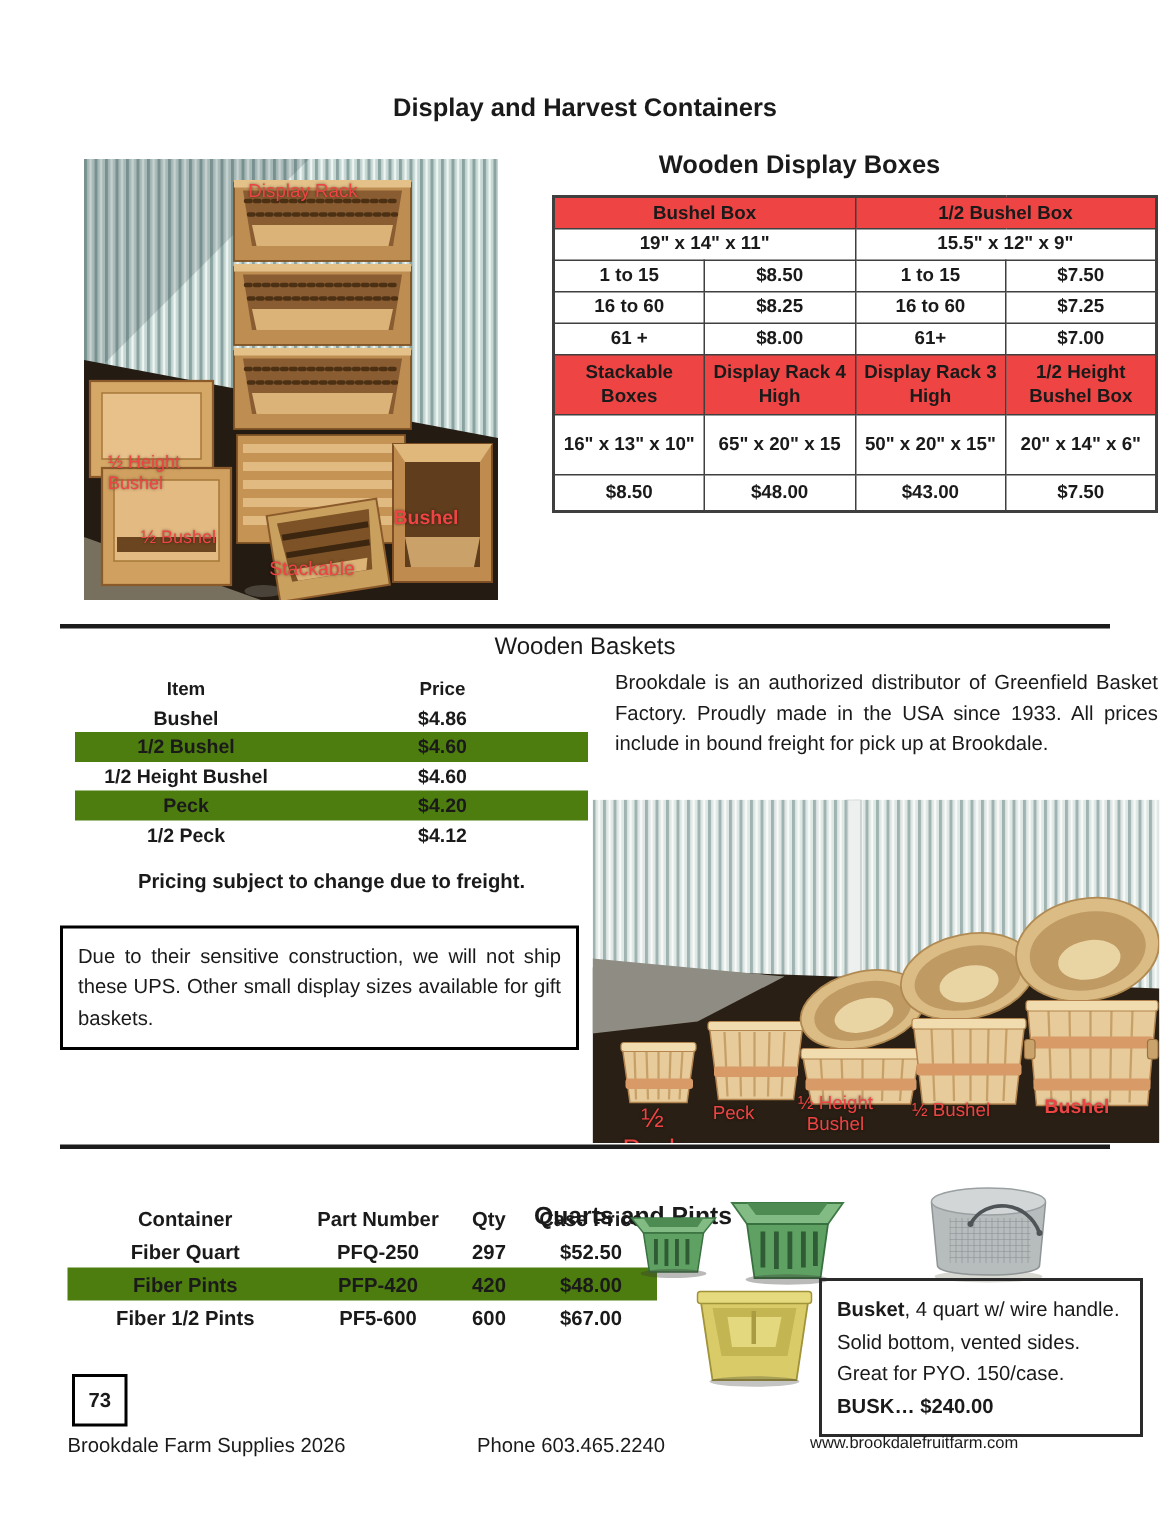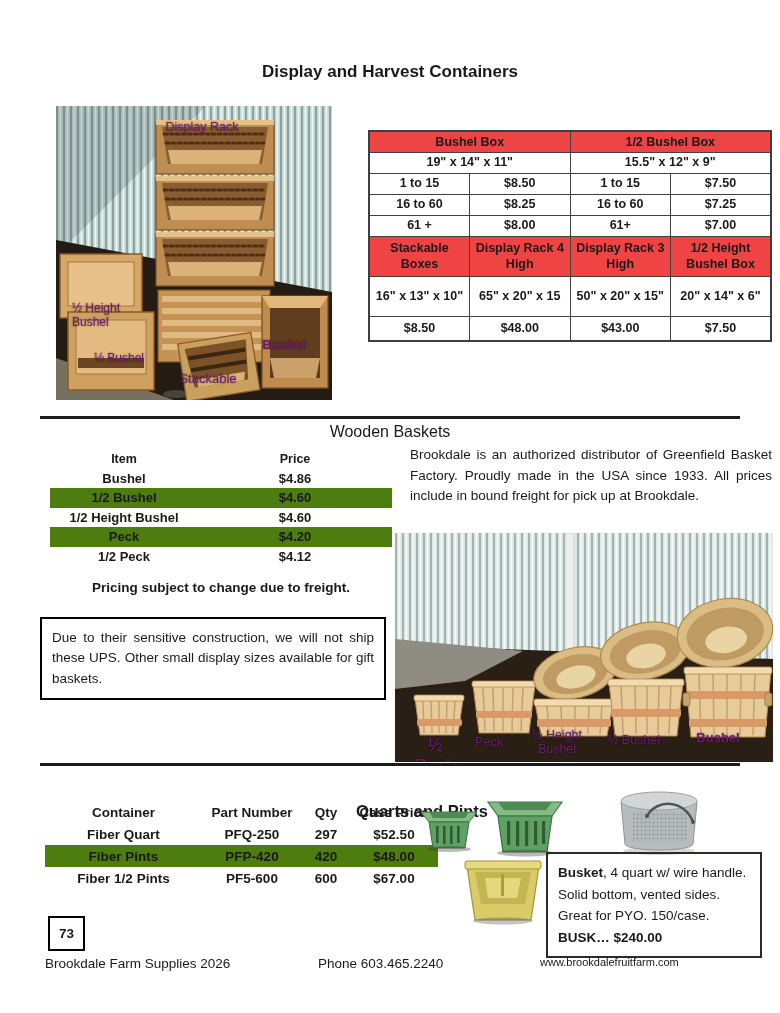--- a/index.html
+++ b/index.html
@@ -15,21 +15,21 @@
   .qp-heading{top:770px;left:342px;width:160px;text-align:center;font-size:16.5px;font-weight:700;margin-top:32px;}
 
   
   .divider{left:40px;width:700px;height:3px;background:#1c1c1c;}
   .d1{top:416px;}
   .d2{top:763px;}
 
   
   .photo{overflow:hidden;}
   .photo svg{display:block;}
-  .plabel{position:absolute;color:#701a75;font-size:12px;line-height:1.15;text-align:center;
+  .plabel{position:absolute;color:#ef4444;font-size:12px;line-height:1.15;text-align:center;
           text-shadow:0 0 2px rgba(0,0,0,.55);}
 
   
   .t1{position:absolute;left:368px;top:130px;width:404px;border-collapse:collapse;
       table-layout:fixed;border:2px solid #3f3f3f;}
   .t1 th,.t1 td{border:1px solid #3f3f3f;text-align:center;vertical-align:middle;
       font-size:12.5px;font-weight:700;padding:1px 5px;line-height:1.3;}
   .t1 .shade{background:#ef4444;}
   .r-sm{height:21px;} .r-lg{height:40px;} .r-md{height:25px;}
 
@@ -65,20 +65,21 @@
   .footer-center{left:318px;top:956px;font-size:13.5px;}
   .footer-right{left:540px;top:956px;font-size:11px;}
 </style>
 </head>
 <body>
 
 <div class="page">
 
   <div class="abs page-title">Display and Harvest Containers</div>
 
+  <div class="abs wdb-heading">Wooden Display Boxes</div>
 
   <div class="abs photo" style="left:56px;top:106px;width:276px;height:294px;">
     <svg width="276" height="294" viewBox="0 0 276 294">
       <defs>
         <pattern id="cor1" width="7" height="12" patternUnits="userSpaceOnUse">
           <rect width="7" height="12" fill="#c5d7d3"></rect>
           <rect x="0" width="2" height="12" fill="#8aa3a1"></rect>
           <rect x="3.6" width="1.6" height="12" fill="#eff5f3"></rect>
         </pattern>
       </defs>

